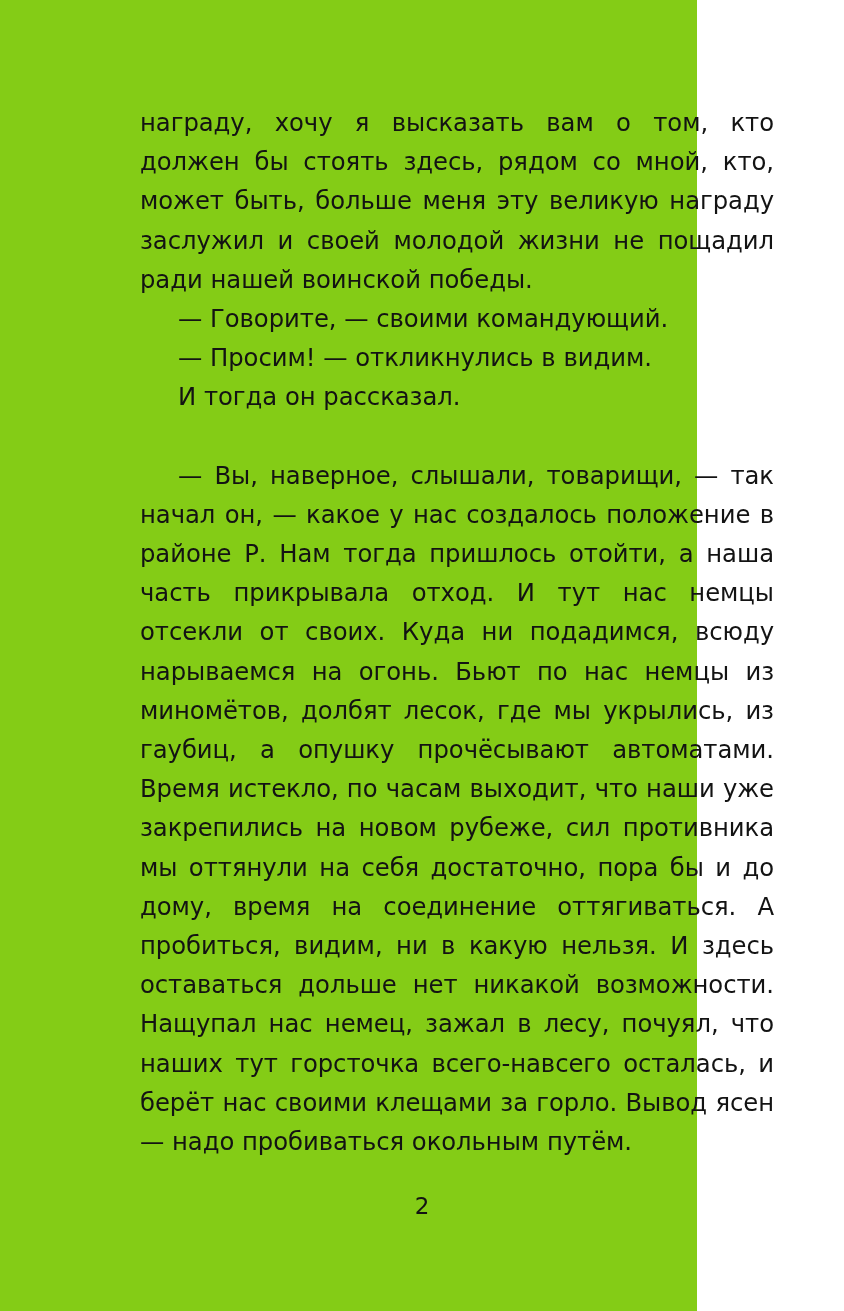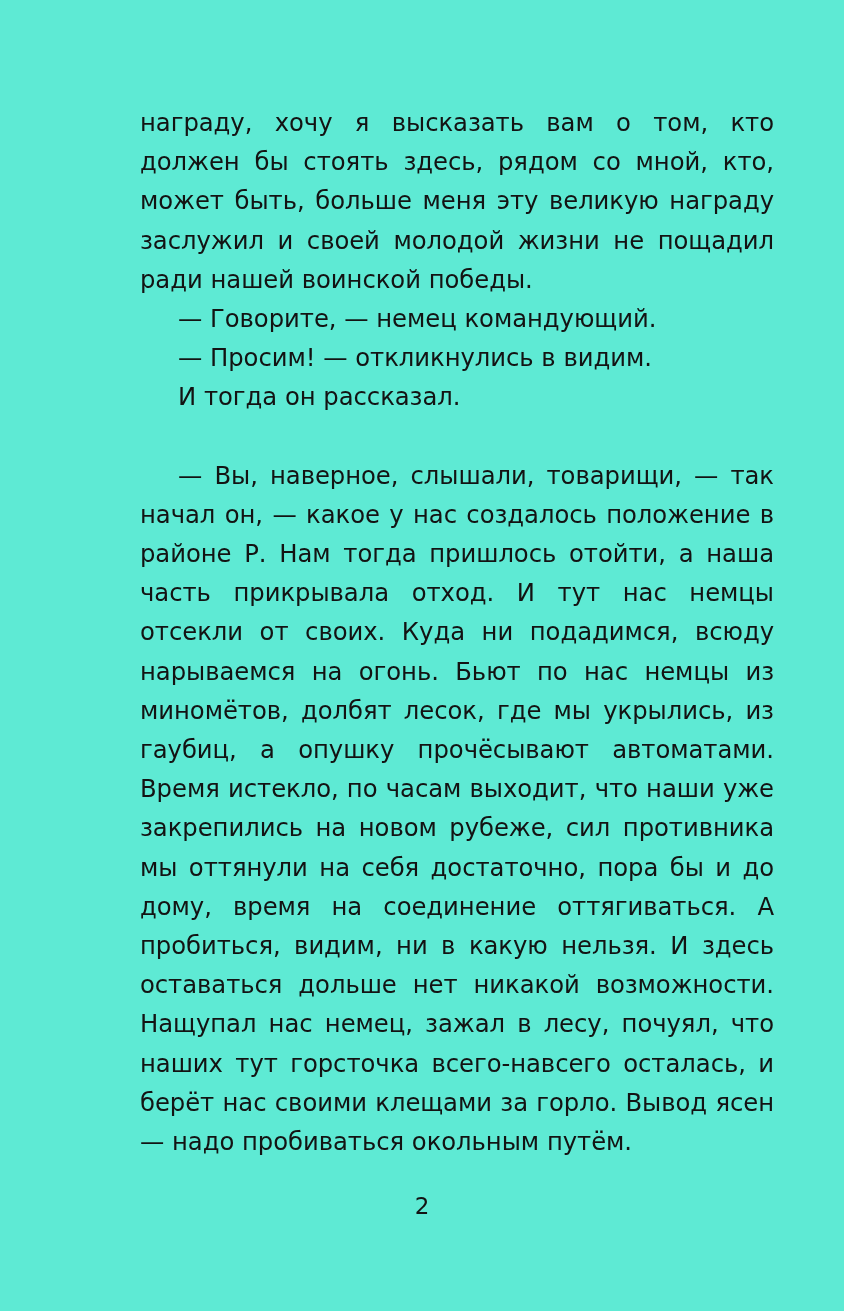--- a/index.html
+++ b/index.html
@@ -11,23 +11,23 @@
     width: 844px;
     height: 1311px;
     position: relative;
     font-family: "DejaVu Sans", sans-serif;
     color: #111111;
     overflow: hidden;
   }
   .page {
     position: absolute;
     left: 0; top: 0;
-    width: 844px;
+    width: 697px;
     height: 1311px;
-    background: #5eead4;
+    background: #84cc16;
   }
   .text-column {
     position: absolute;
     left: 140px;
     top: 103px;
     width: 634px;
   }
   p.para {
     margin: 0;
     font-size: 24.3px;
@@ -56,21 +56,21 @@
     color: #131313;
   }
 </style>
 </head>
 <body>
 
 <div class="page">
 
   <div class="text-column">
     <p class="para">награду, хочу я высказать вам о том, кто должен бы стоять здесь, рядом со мной, кто, может быть, больше меня эту великую награду заслужил и своей молодой жизни не пощадил ради нашей воинской победы.</p>
-    <p class="para indent">— Говорите, — немец командующий.</p>
+    <p class="para indent">— Говорите, — своими командующий.</p>
     <p class="para indent">— Просим! — откликнулись в видим.</p>
     <p class="para indent">И тогда он рассказал.</p>
     <p class="para indent gap-before">— Вы, наверное, слышали, товарищи, — так начал он, — какое у нас создалось положение в районе Р. Нам тогда пришлось отойти, а наша часть прикрывала отход. И тут нас немцы отсекли от своих. Куда ни по­дадимся, всюду нарываемся на огонь. Бьют по нас немцы из миномётов, долбят лесок, где мы укрылись, из гаубиц, а опушку прочёсывают автоматами. Время истекло, по часам выходит, что наши уже закрепились на новом рубеже, сил противника мы оттянули на себя достаточно, пора бы и до дому, время на соединение оттягиваться. А пробиться, видим, ни в какую нельзя. И здесь оставаться дольше нет никакой возможно­сти. Нащупал нас немец, зажал в лесу, почуял, что наших тут горсточка всего-навсего осталась, и берёт нас своими клещами за горло. Вывод ясен — надо пробиваться окольным путём.</p>
 
   </div>
 
   <div class="page-number">2</div>
 
 </div>
 

